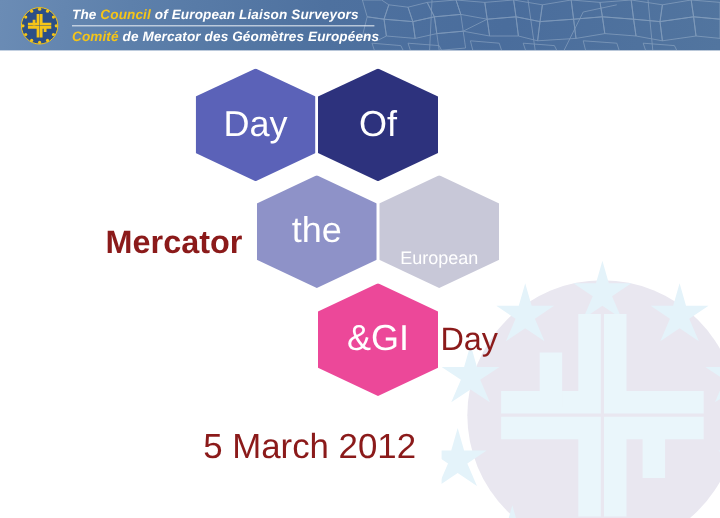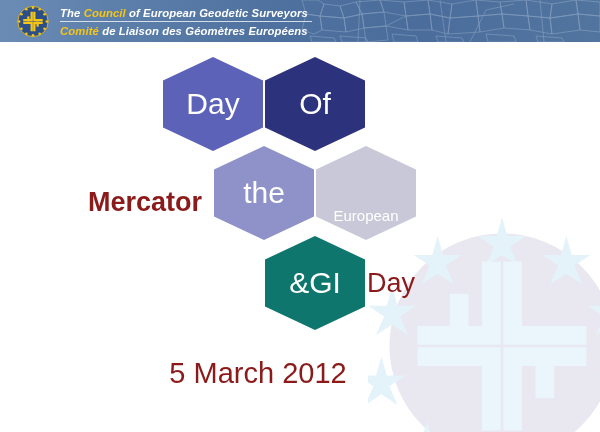--- a/index.html
+++ b/index.html
@@ -184,23 +184,23 @@
       <path d="M54 24 L54 46 L76 46"></path>
       <path d="M46 76 L46 54 L24 54"></path>
       <path d="M54 76 L54 54 L76 54"></path>
       <path d="M64 54 L64 62"></path>
       <path d="M36 46 L36 38"></path>
     </g>
     <circle cx="50" cy="50" r="46" fill="none" stroke="#f5c518" stroke-width="2.5"></circle>
   </svg>
 
   <div id="header-text-block">
-    <div class="hdr-line"><span>The </span><span class="hl">Council</span><span> of European Geodetic Surveyors</span></div>
+    <div class="hdr-line"><span>The </span><span class="hl">Council</span><span> of European Liaison Surveyors</span></div>
     <div id="hdr-rule"></div>
-    <div class="hdr-line"><span class="hl">Comité</span><span> de Liaison des Géomètres Européens</span></div>
+    <div class="hdr-line"><span class="hl">Comité</span><span> de Mercator des Géomètres Européens</span></div>
   </div>
 </div>
 
 <svg id="watermark" viewBox="0 0 100 100">
   <circle cx="50" cy="50" r="42" fill="#e9e7f0"></circle>
   <g fill="#e4f3fa">
     <polygon points="50,2 52,9 59,9 53,13 56,20 50,16 44,20 47,13 41,9 48,9"></polygon>
     <polygon points="74,9 76,16 83,16 77,20 80,27 74,23 68,27 71,20 65,16 72,16"></polygon>
     <polygon points="91,28 93,35 100,35 94,39 97,46 91,42 85,46 88,39 82,35 89,35"></polygon>
     <polygon points="95,54 97,61 104,61 98,65 101,72 95,68 89,72 92,65 86,61 93,61"></polygon>
@@ -226,20 +226,20 @@
     </div>
     <div class="hex hex-lg" style="left: 265px; top: 57px; background: rgb(45, 50, 125);">
       <span class="hex-label">Of</span>
     </div>
     <div class="hex hex-lg" style="left: 214px; top: 146px; background: rgb(142, 146, 200);">
       <span class="hex-label">the</span>
     </div>
     <div class="hex hex-sm" style="left: 316px; top: 146px; background: rgb(200, 200, 216);">
       <span class="hex-label">European</span>
     </div>
-    <div class="hex hex-lg" style="left: 265px; top: 236px; background: #0f766e;">
+    <div class="hex hex-lg" style="left: 265px; top: 236px; background: #ec4899;">
       <span class="hex-label">&amp;GI</span>
     </div>
   </div>
 
 <div class="free-text" id="text-mercator" style="color: rgb(139, 26, 26);">Mercator</div>
 <div class="free-text" id="text-day-right" style="color: rgb(139, 26, 26);">Day</div>
 <div class="free-text" id="text-date" style="color: rgb(139, 26, 26);">5 March 2012</div>
 
 </body></html>

